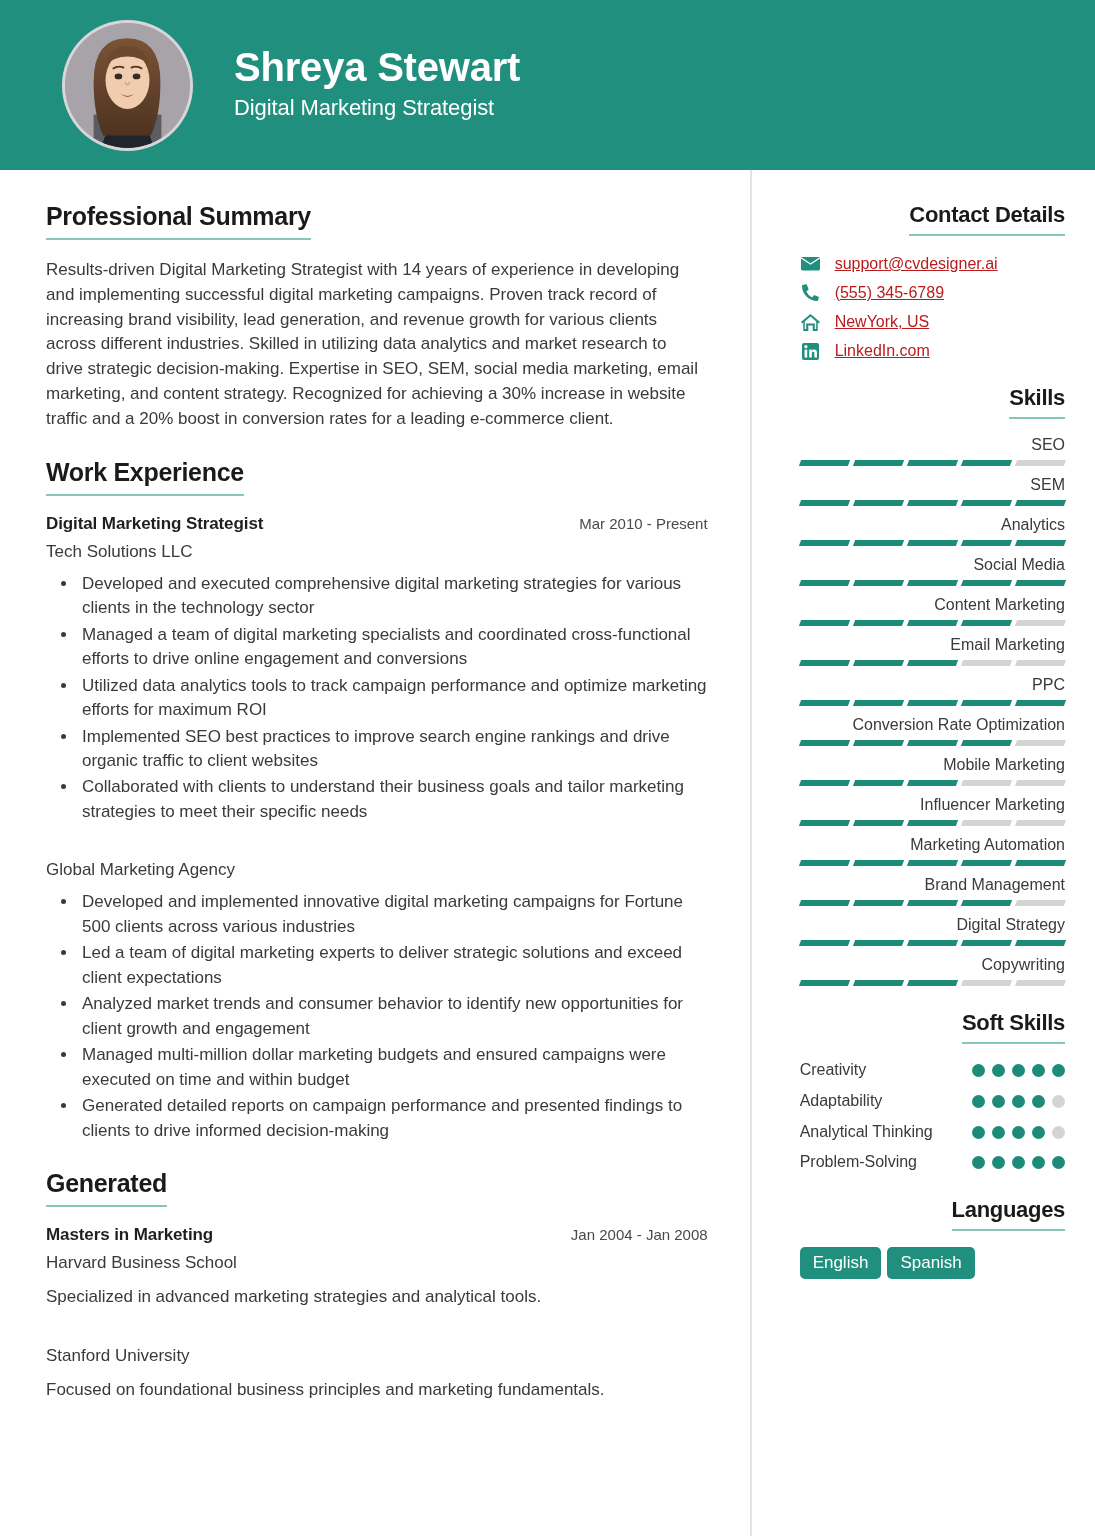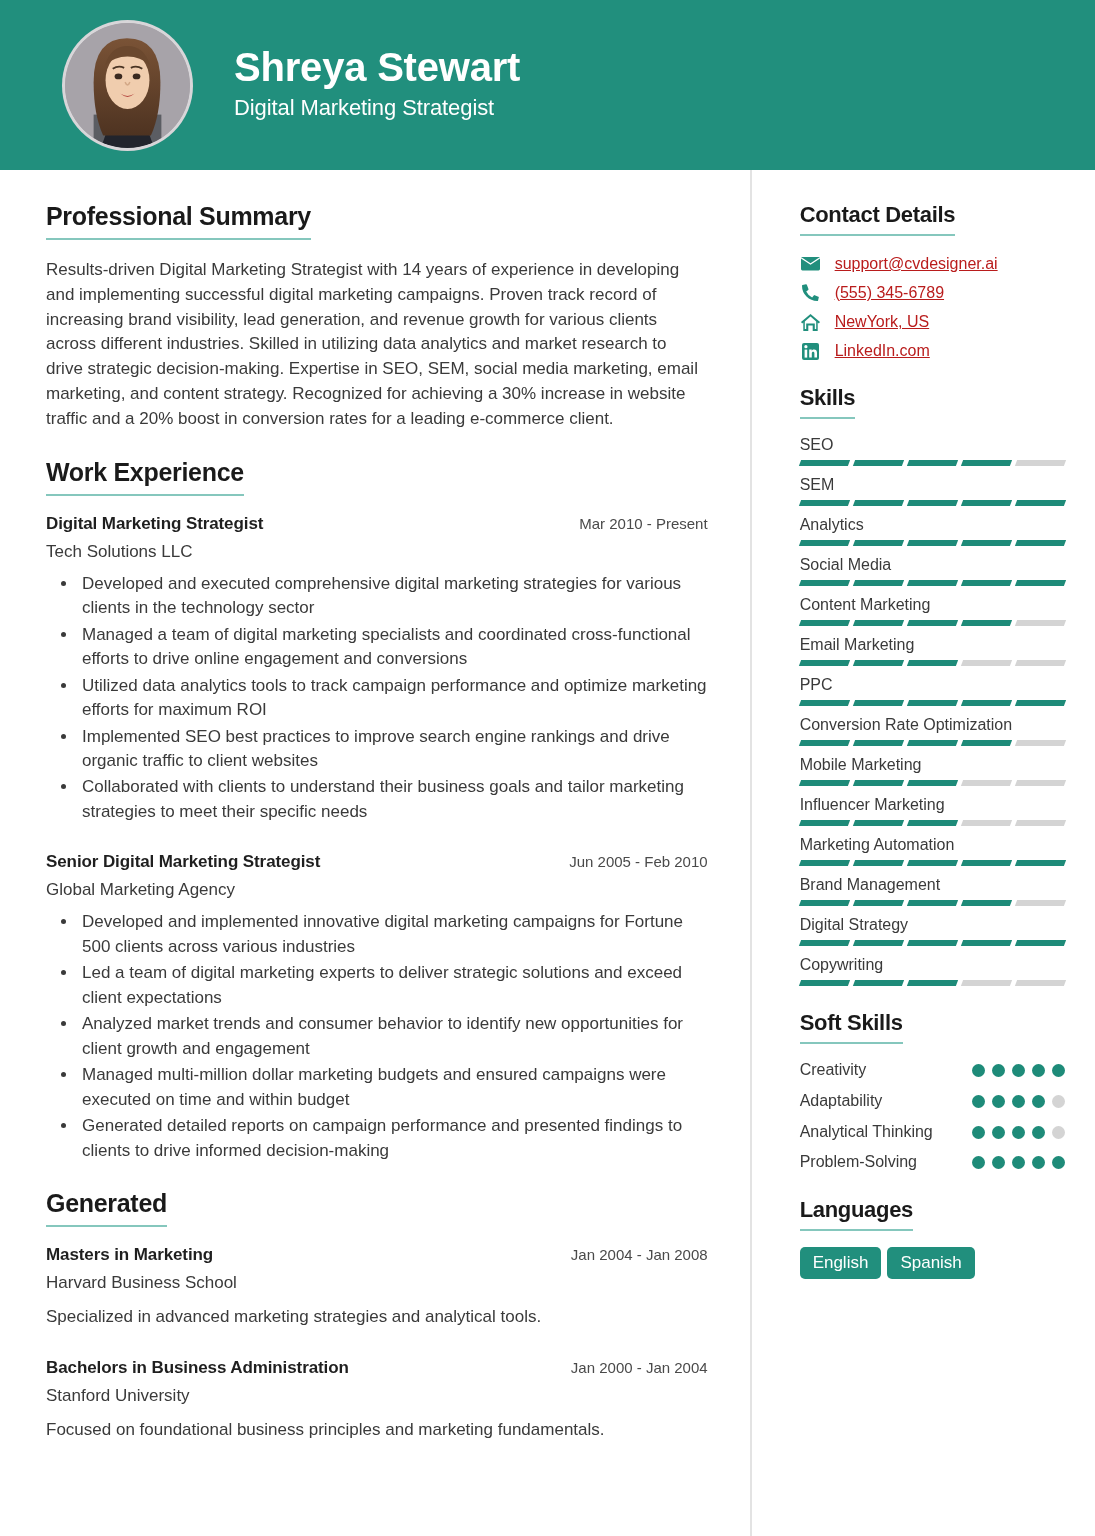--- a/index.html
+++ b/index.html
@@ -222,21 +222,21 @@
   .lang-wrap { display: flex; gap: 6px; flex-wrap: wrap; }
   .lang-chip {
     background: #218f7d;
     color: #ffffff;
     font-size: 17px;
     padding: 7px 13px 8px 13px;
     border-radius: 5px;
     line-height: 1;
   }
 
-  .side-block { margin-bottom: 24px; }
+  .side-block { margin-bottom: 24px; text-align: right; }
 </style>
 </head>
 <body>
 
 <div class="page">
 
   <div class="header">
     <div class="avatar">
       <svg viewBox="0 0 131 131">
         <defs>
@@ -292,24 +292,20 @@
               <ul class="bullets">
                 <li>Developed and executed comprehensive digital marketing strategies for various clients in the technology sector</li>
                 <li>Managed a team of digital marketing specialists and coordinated cross-functional efforts to drive online engagement and conversions</li>
                 <li>Utilized data analytics tools to track campaign performance and optimize marketing efforts for maximum ROI</li>
                 <li>Implemented SEO best practices to improve search engine rankings and drive organic traffic to client websites</li>
                 <li>Collaborated with clients to understand their business goals and tailor marketing strategies to meet their specific needs</li>
               </ul>
             </div>
             <div class="entry-gap"></div>
             <div class="entry">
-              <div class="entry-head">
-                <div class="entry-role">Senior Digital Marketing Strategist</div>
-                <div class="entry-date">Jun 2005 - Feb 2010</div>
-              </div>
               <div class="entry-org">Global Marketing Agency</div>
               <ul class="bullets">
                 <li>Developed and implemented innovative digital marketing campaigns for Fortune 500 clients across various industries</li>
                 <li>Led a team of digital marketing experts to deliver strategic solutions and exceed client expectations</li>
                 <li>Analyzed market trends and consumer behavior to identify new opportunities for client growth and engagement</li>
                 <li>Managed multi-million dollar marketing budgets and ensured campaigns were executed on time and within budget</li>
                 <li>Generated detailed reports on campaign performance and presented findings to clients to drive informed decision-making</li>
               </ul>
             </div>
           </div>
@@ -321,24 +317,20 @@
             <div class="entry">
               <div class="entry-head">
                 <div class="entry-role">Masters in Marketing</div>
                 <div class="entry-date">Jan 2004 - Jan 2008</div>
               </div>
               <div class="entry-org">Harvard Business School</div>
               <div class="entry-desc">Specialized in advanced marketing strategies and analytical tools.</div>
             </div>
             <div class="entry-gap"></div>
             <div class="entry">
-              <div class="entry-head">
-                <div class="entry-role">Bachelors in Business Administration</div>
-                <div class="entry-date">Jan 2000 - Jan 2004</div>
-              </div>
               <div class="entry-org">Stanford University</div>
               <div class="entry-desc">Focused on foundational business principles and marketing fundamentals.</div>
             </div>
           </div>
       </div>
 
     </div>
 
     <div class="right-col">
 

